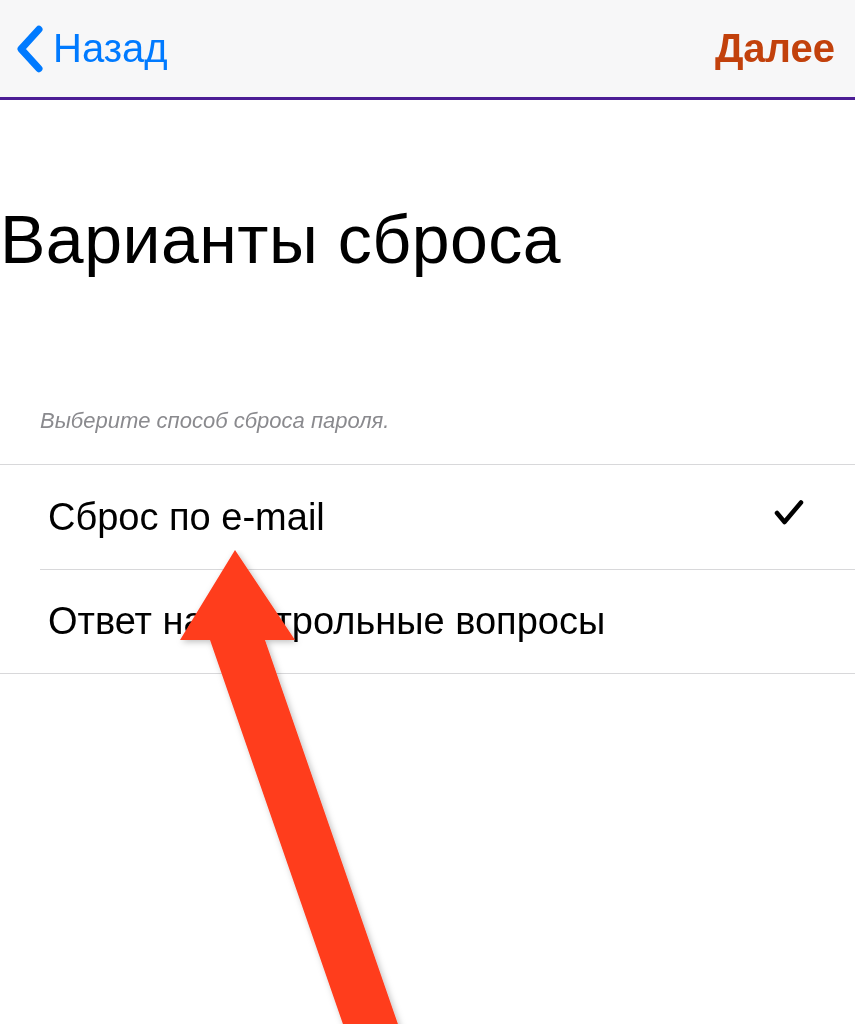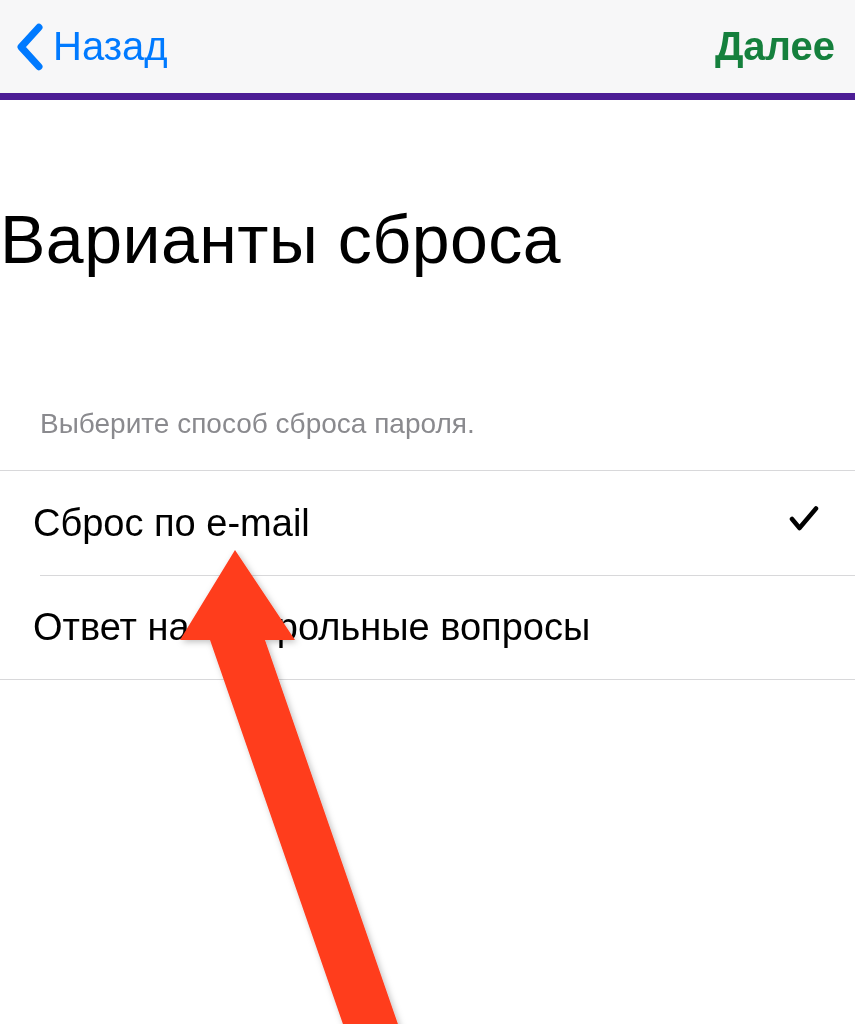--- a/index.html
+++ b/index.html
@@ -15,61 +15,62 @@
       position: relative;
       overflow: hidden;
     }
     .nav-bar {
       display: flex;
       justify-content: space-between;
       align-items: center;
       height: 100px;
       padding: 0 20px 0 15px;
       background: #f7f7f8;
-      border-bottom: 7px solid #4c1d95;
+      border-bottom: 3px solid #4c1d95;
     }
     .back-button {
       display: flex;
       align-items: center;
       color: #007aff;
       font-size: 40px;
       cursor: pointer;
     }
     .back-button svg {
       width: 30px;
       height: 50px;
       margin-right: 8px;
     }
     .next-button {
-      color: #15803d;
+      color: #c2410c;
       font-size: 40px;
       font-weight: 600;
       cursor: pointer;
     }
     .page-title {
       font-size: 68px;
       font-weight: 400;
       color: #000;
       padding-top: 100px;
       padding-bottom: 130px;
       letter-spacing: 0.5px;
     }
     .section-label {
-      font-size: 28px;
+      font-size: 22px;
       color: #8a8a8e;
       padding: 0 40px 30px 40px;
+      font-style: italic;
     }
     .option-list {
       border-top: 1px solid #d8d8da;
     }
     .option-row {
       display: flex;
       justify-content: space-between;
       align-items: center;
-      padding: 30px 33px;
+      padding: 30px 48px;
       font-size: 38px;
       color: #000;
       cursor: pointer;
       position: relative;
     }
     .option-row:first-child::after {
       content: "";
       position: absolute;
       bottom: 0;
       left: 40px;

